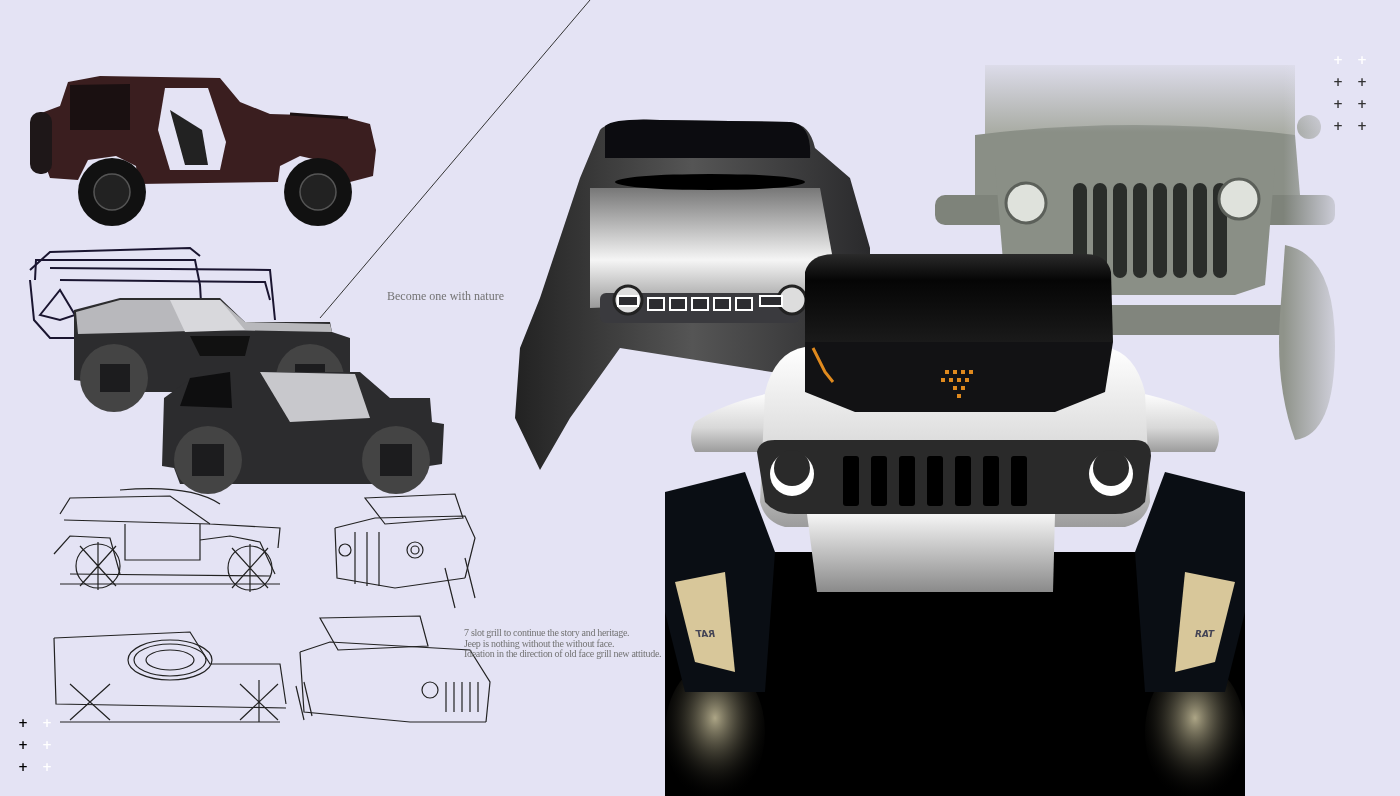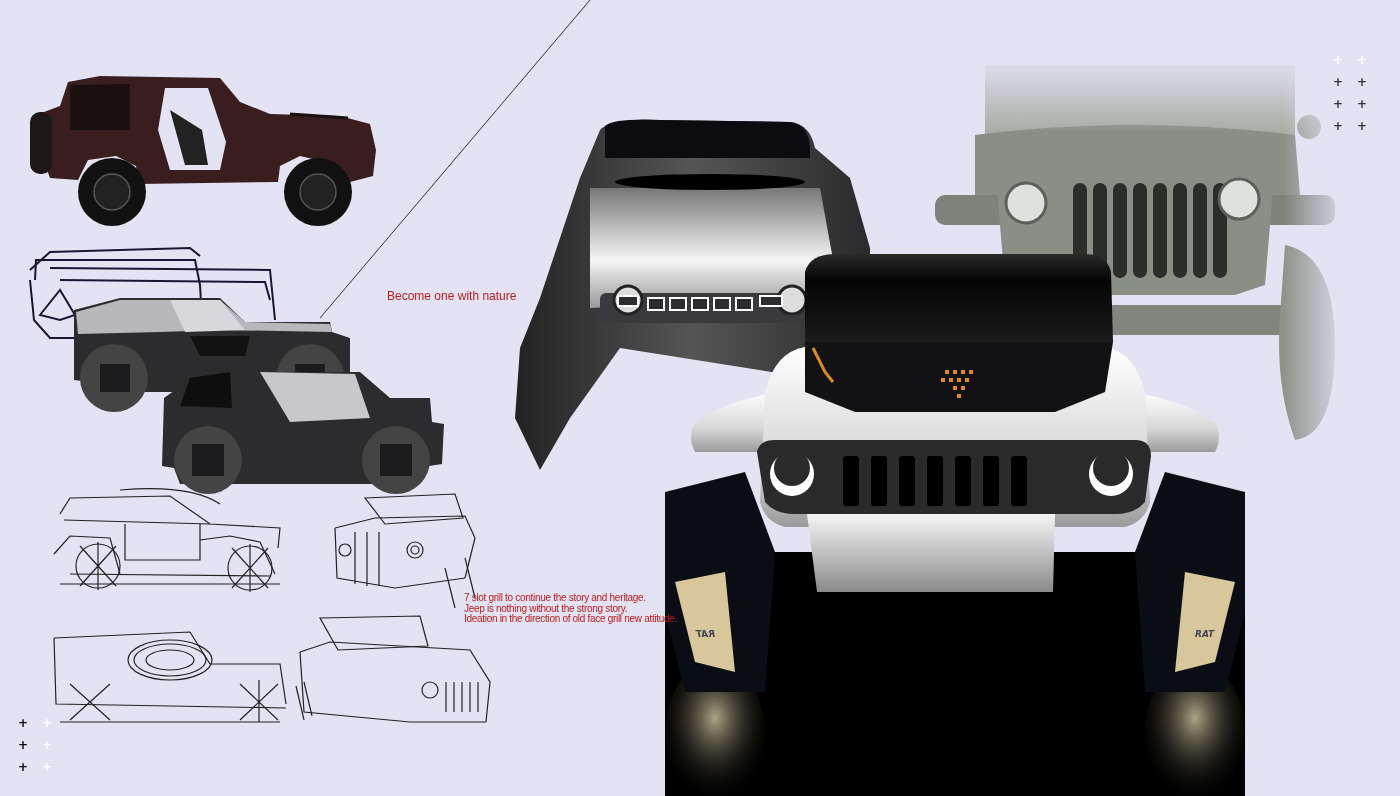--- a/index.html
+++ b/index.html
@@ -2,25 +2,25 @@
 <html><head>
   <meta charset="utf-8">
   <style>
     html, body { margin: 0; padding: 0; }
     body {
       width: 1400px; height: 796px; overflow: hidden; position: relative;
       background: #e4e3f4;
       font-family: "Liberation Serif", "DejaVu Serif", serif;
     }
     .caption {
-      position: absolute; color: #b91c1c; font-family: Liberation Sans, sans-serif;
+      position: absolute; color: #737373; font-family: Liberation Serif, serif;
       white-space: nowrap;
     }
     .caption-main { left: 387px; top: 289px; font-size: 12px; }
-    .caption-notes { left: 464px; top: 593px; font-size: 10px; line-height: 10.5px; letter-spacing: -0.3px; }
+    .caption-notes { left: 464px; top: 628px; font-size: 10px; line-height: 10.5px; letter-spacing: -0.3px; }
     .caption-notes div { display: block; }
     .plus-grid { position: absolute; display: grid; }
     .plus {
       width: 10px; height: 10px; display: flex; align-items: center; justify-content: center;
       font-family: "DejaVu Sans", sans-serif; font-weight: bold; font-size: 12px; line-height: 10px;
     }
     .pg-right { left: 1333px; top: 55px; grid-template-columns: 10px 10px; column-gap: 14px; row-gap: 12px; }
     .pg-left { left: 18px; top: 718px; grid-template-columns: 10px 10px; column-gap: 14px; row-gap: 12px; }
     svg { position: absolute; overflow: visible; }
   </style>
@@ -262,21 +262,21 @@
     <rect x="346" y="204" width="16" height="50" rx="3"></rect>
   </g>
 
   <path d="M142 262 L390 262 L388 340 L152 340 Z" fill="url(#skid)"></path>
   <text x="25" y="385" font-family="DejaVu Sans, sans-serif" font-size="9" font-style="italic" font-weight="bold" fill="#445" transform="scale(-1,1) translate(-75,0)">RAT</text>
   <text x="530" y="385" font-family="DejaVu Sans, sans-serif" font-size="9" font-style="italic" font-weight="bold" fill="#445">RAT</text>
 </svg>
 
 <div class="caption caption-notes">
   <div>7 slot grill to continue the story and heritage.</div>
-  <div>Jeep is nothing without the strong story.</div>
+  <div>Jeep is nothing without the without face.</div>
   <div>Ideation in the direction of old face grill new attitude.</div>
 </div>
 
 <div class="plus-grid pg-right">
   <span class="plus" style="color:#fff">+</span>
   <span class="plus" style="color:#fff">+</span>
   <span class="plus" style="color:#333">+</span>
   <span class="plus" style="color:#333">+</span>
   <span class="plus" style="color:#333">+</span>
   <span class="plus" style="color:#333">+</span>

